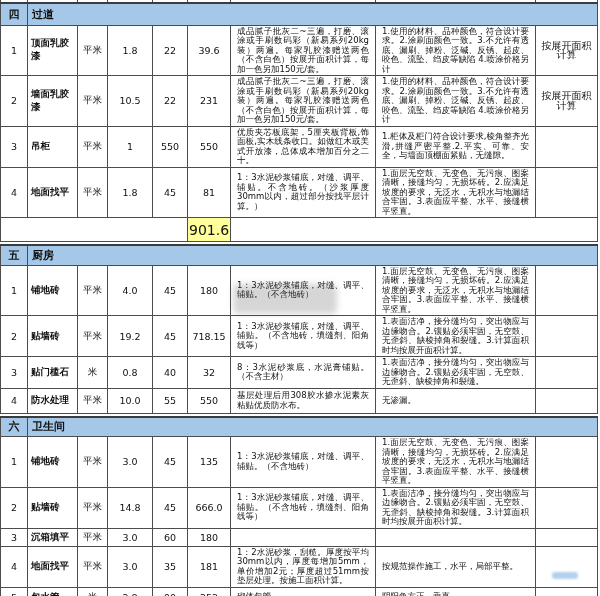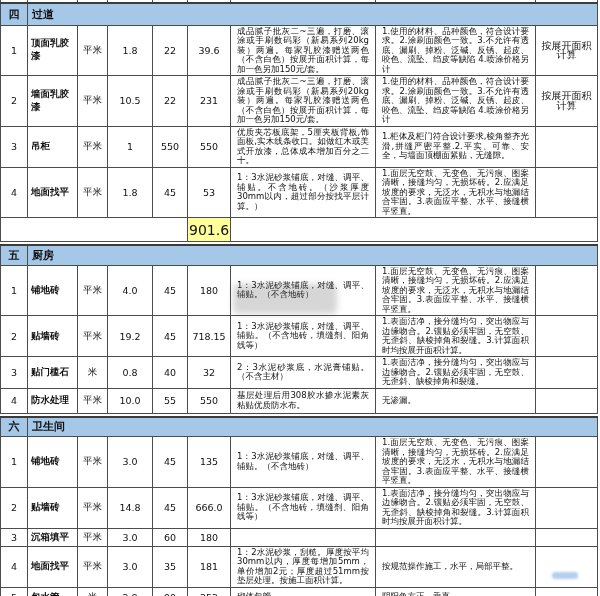--- a/index.html
+++ b/index.html
@@ -87,21 +87,21 @@
           <td class="txt">优质夹芯板底架，5厘夹板背板,饰面板,实木线条收口。如做红木或美式开放漆，总体成本增加百分之二十。</td>
           <td class="txt">1.柜体及柜门符合设计要求,棱角整齐光滑,拼缝严密平整.2.平实、可靠、安全，与墙面顶棚面紧贴，无缝隙。</td>
           <td class="note"></td>
         </tr>
         <tr style="height: 32px;">
           <td class="num">4</td>
           <td class="item">地面找平</td>
           <td class="num">平米</td>
           <td class="num">1.8</td>
           <td class="num">45</td>
-          <td class="num">53</td>
+          <td class="num">81</td>
           <td class="txt">1：3水泥砂浆铺底，对缝、调平、辅贴。不含地砖。（沙浆厚度30mm以内，超过部分按找平层计算。）</td>
           <td class="txt">1.面层无空鼓、无变色、无污痕、图案清晰，接缝均匀，无损坏砖。2.应满足坡度的要求，无泛水，无积水与地漏结合牢固。3.表面应平整、水平、接缝横平竖直。</td>
           <td class="note"></td>
         </tr>
         <tr style="height: 24px;">
           <td colspan="5"></td>
           <td class="subtotal">901.6</td>
           <td colspan="3"></td>
         </tr>
         <tr class="gap" style="height: 2px;">
@@ -133,21 +133,21 @@
           <td class="txt">1.表面洁净，接分缝均匀，突出物应与边缘吻合。2.镶贴必须牢固，无空鼓、无歪斜、缺棱掉角和裂缝。3.计算面积时均按展开面积计算。</td>
           <td class="note"></td>
         </tr>
         <tr style="height: 25px;">
           <td class="num">3</td>
           <td class="item">贴门槛石</td>
           <td class="num">米</td>
           <td class="num">0.8</td>
           <td class="num">40</td>
           <td class="num">32</td>
-          <td class="txt">2：3水泥砂浆底，水泥膏铺贴。（不含主材）</td>
+          <td class="txt">8：3水泥砂浆底，水泥膏铺贴。（不含主材）</td>
           <td class="txt">1.表面洁净，接分缝均匀，突出物应与边缘吻合。2.镶贴必须牢固，无空鼓、无歪斜、缺棱掉角和裂缝。</td>
           <td class="note"></td>
         </tr>
         <tr style="height: 25px;">
           <td class="num">4</td>
           <td class="item">防水处理</td>
           <td class="num">平米</td>
           <td class="num">10.0</td>
           <td class="num">55</td>
           <td class="num">550</td>

